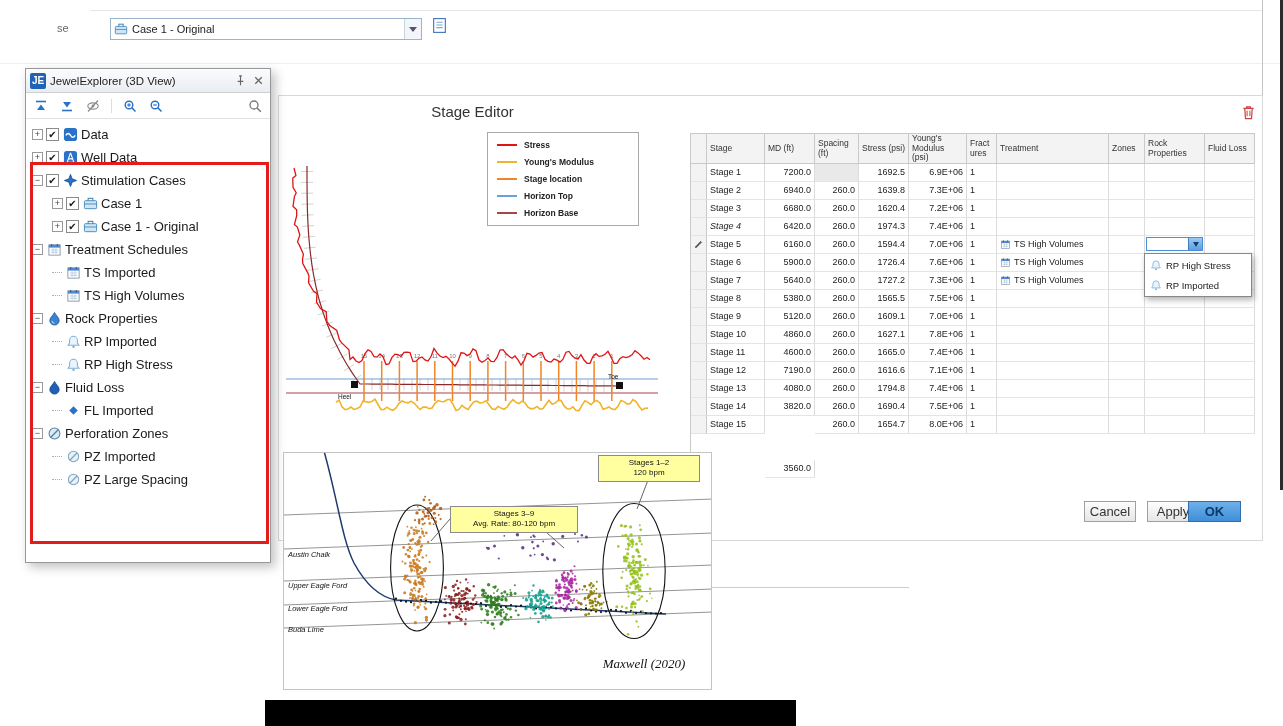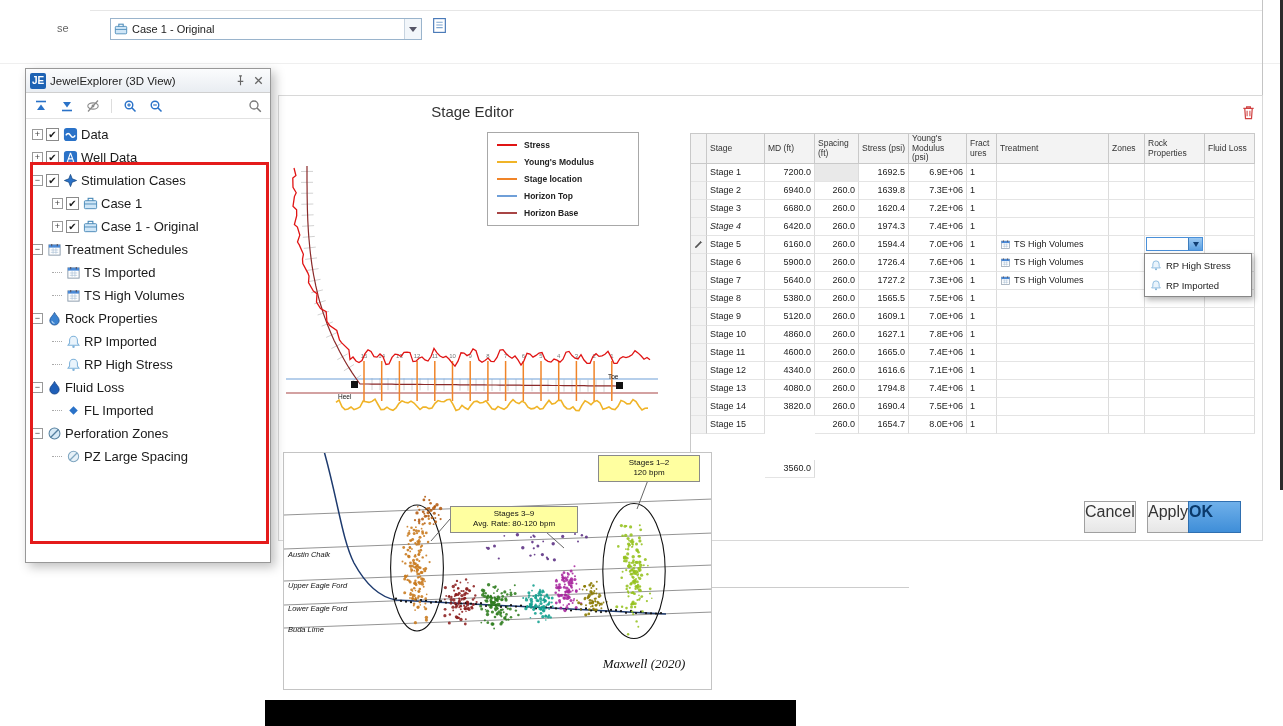--- a/index.html
+++ b/index.html
@@ -53,21 +53,21 @@
   display:flex;align-items:center;justify-content:center}
 .cc-tri{width:0;height:0;border-left:3.5px solid transparent;border-right:3.5px solid transparent;border-top:5px solid #123f73}
 
 
 #popup{position:absolute;left:1144px;top:253px;width:108px;background:#fff;border:1px solid #888;
   box-shadow:2px 3px 6px rgba(0,0,0,.3);z-index:50;padding:1px}
 .popup-item{display:flex;align-items:center;gap:4px;height:20px;padding:0 4px;font-size:9.5px;cursor:pointer}
 .pico svg{width:12px;height:12px;display:block}
 
 
-.btn{position:absolute;height:32px;line-height:19px;font-size:16px;color:#333;
+.btn{position:absolute;height:21px;text-align:center;line-height:19px;font-size:13px;color:#333;
   border:1px solid #a0a0a0;background:linear-gradient(#fdfdfd,#e6e6e6);z-index:4;cursor:pointer}
 #btn-cancel{left:1084px;top:501px;width:52px}
 #btn-apply{left:1147px;top:501px;width:52px}
 #btn-ok{left:1188px;top:501px;width:53px;background:linear-gradient(#6fb0ea,#3f8ed8);border-color:#2f6fb0;color:#0b3a6b;font-weight:bold}
 
 
 #explorer{position:absolute;left:25px;top:68px;width:246px;height:495px;background:#fff;border:1px solid #989898;
   box-shadow:4px 4px 10px rgba(0,0,0,.25);z-index:40}
 .titlebar{height:24px;display:flex;align-items:center;gap:4px;padding:0 4px;
   background:linear-gradient(#fbfcfd,#e9edf2);border-bottom:1px solid #cfcfcf}
@@ -439,21 +439,21 @@
       <div class="g-cell num" style="width: 58px;">7.4E+06</div>
       <div class="g-cell" style="width: 30px;">1</div>
       <div class="g-cell tcell" style="width: 112px;"></div>
       <div class="g-cell" style="width: 36px;"></div>
       <div class="g-cell rkcell" style="width: 60px;"></div>
       <div class="g-cell" style="width: 50px;"></div>
     </div>
     <div class="g-row">
       <div class="g-cell ind mini" style="width: 16px;"></div>
       <div class="g-cell" style="width: 58px;">Stage 12</div>
-      <div class="g-cell num" style="width: 50px;">4340.0</div>
+      <div class="g-cell num" style="width: 50px;">7190.0</div>
       <div class="g-cell num" style="width: 44px;">260.0</div>
       <div class="g-cell num" style="width: 50px;">1616.6</div>
       <div class="g-cell num" style="width: 58px;">7.1E+06</div>
       <div class="g-cell" style="width: 30px;">1</div>
       <div class="g-cell tcell" style="width: 112px;"></div>
       <div class="g-cell" style="width: 36px;"></div>
       <div class="g-cell rkcell" style="width: 60px;"></div>
       <div class="g-cell" style="width: 50px;"></div>
     </div>
     <div class="g-row">
@@ -728,20 +728,30 @@
       </div>
       <div class="trow" style="padding-left: 6px;">
         <span class="expander">−</span>
         <span class="ticon">
           <svg viewBox="0 0 16 16">
             <circle cx="8" cy="8" r="5.8" fill="#d8eaf6" stroke="#55809f" stroke-width="1.1"></circle>
             <line x1="3.8" y1="12.2" x2="12.2" y2="3.8" stroke="#55809f" stroke-width="1.4"></line>
           </svg>
         </span>
         <span class="tlabel">Perforation Zones</span>
+      </div>
+      <div class="trow" style="padding-left: 26px;">
+        <span class="conn"></span>
+        <span class="ticon">
+          <svg viewBox="0 0 16 16">
+            <circle cx="8" cy="8" r="5.5" fill="#e6f1f8" stroke="#7fa6c0" stroke-width="1.1"></circle>
+            <line x1="4" y1="12" x2="12" y2="4" stroke="#7fa6c0" stroke-width="1.3"></line>
+          </svg>
+        </span>
+        <span class="tlabel">PZ Imported</span>
       </div>
       <div class="trow" style="padding-left: 26px;">
         <span class="conn"></span>
         <span class="ticon">
           <svg viewBox="0 0 16 16">
             <circle cx="8" cy="8" r="5.5" fill="#e6f1f8" stroke="#7fa6c0" stroke-width="1.1"></circle>
             <line x1="4" y1="12" x2="12" y2="4" stroke="#7fa6c0" stroke-width="1.3"></line>
           </svg>
         </span>
         <span class="tlabel">PZ Large Spacing</span>

